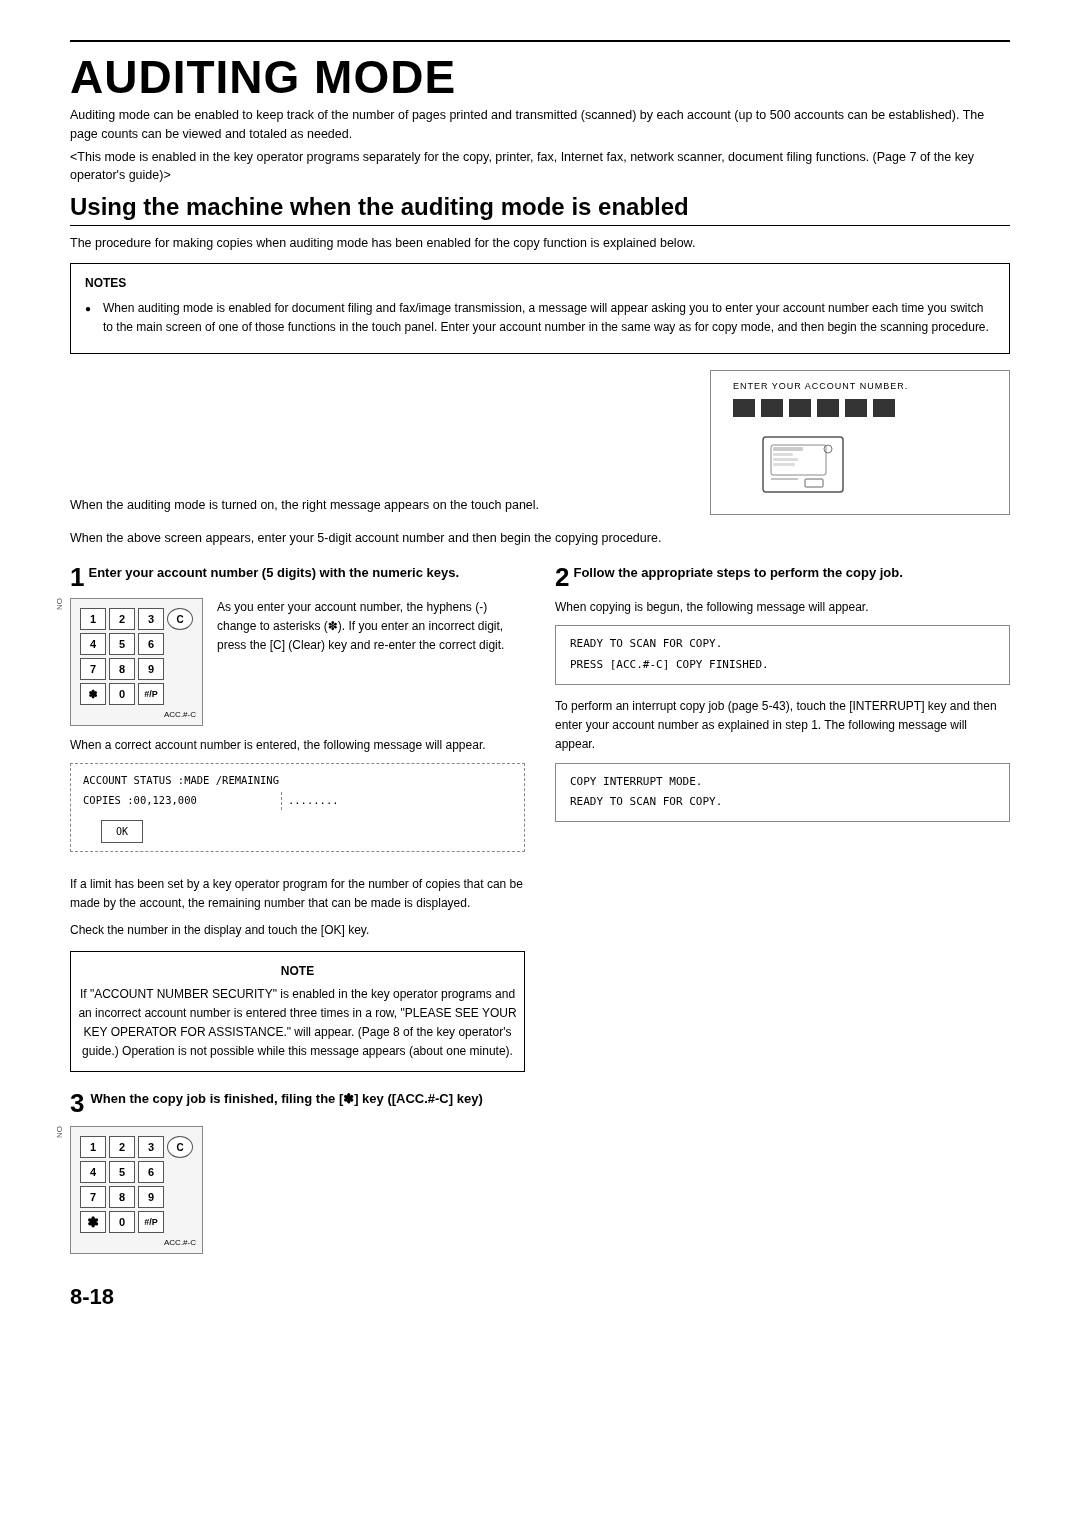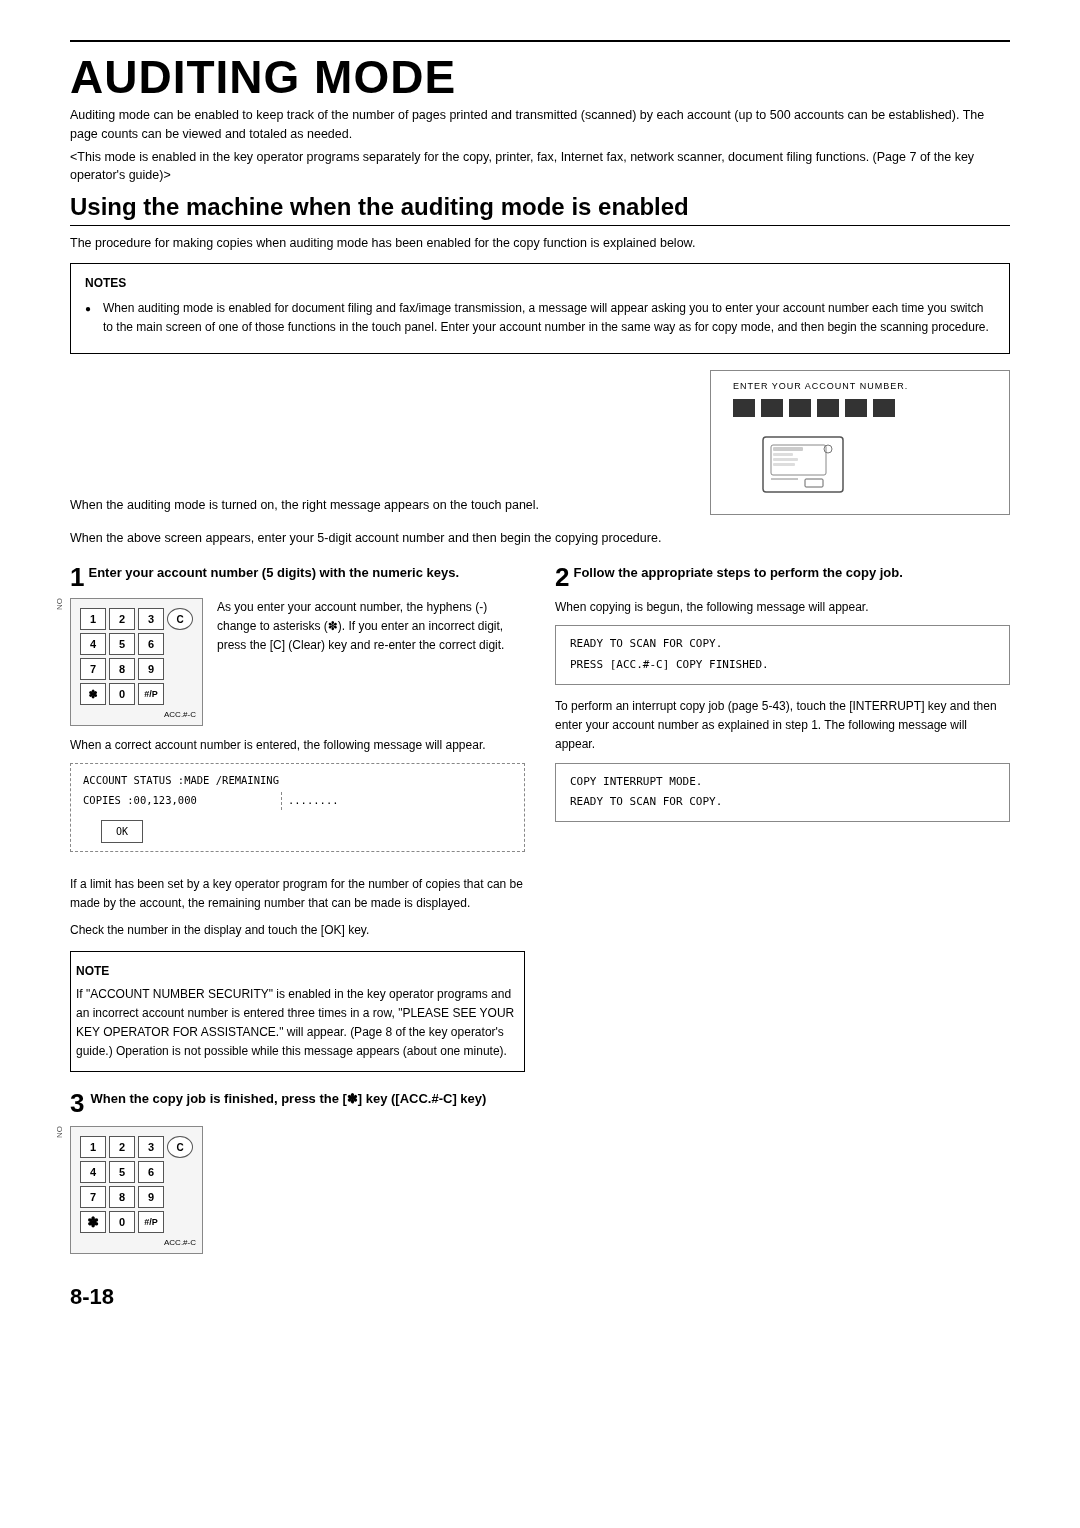--- a/index.html
+++ b/index.html
@@ -135,20 +135,21 @@
       font-family: monospace;
       background: #fff;
       line-height: 1.7;
     }
     .note-box {
       border: 1px solid #000;
       padding: 10px 5px;
       font-size: 12px;
       line-height: 1.6;
       margin-top: 10px;
+      text-align: center;
     }
     .note-box .note-title {
       font-weight: bold;
       font-size: 12px;
       margin-bottom: 4px;
     }
     .ready-scan-box {
       border: 1px solid #888;
       padding: 8px 14px;
       font-size: 11px;
@@ -386,21 +387,21 @@
       <div>COPY INTERRUPT MODE.</div>
       <div>READY TO SCAN FOR COPY.</div>
     </div>
   </div>
 
 </div>
 
 <div style="margin-top:16px;">
   <div class="step3-header">
     <span class="step-num-big">3</span>
-    <span class="step-title-text">When the copy job is finished, press the [✽] key ([ACC.#-C] key)</span>
+    <span class="step-title-text">When the copy job is finished, filing the [✽] key ([ACC.#-C] key)</span>
   </div>
   <div class="step3-content">
     <div class="keypad-wrapper">
       <span class="keypad-side">NO</span>
       <div class="keypad">
         <table>
           <tbody>
               <tr>
             <td>1</td>
             <td>2</td>

